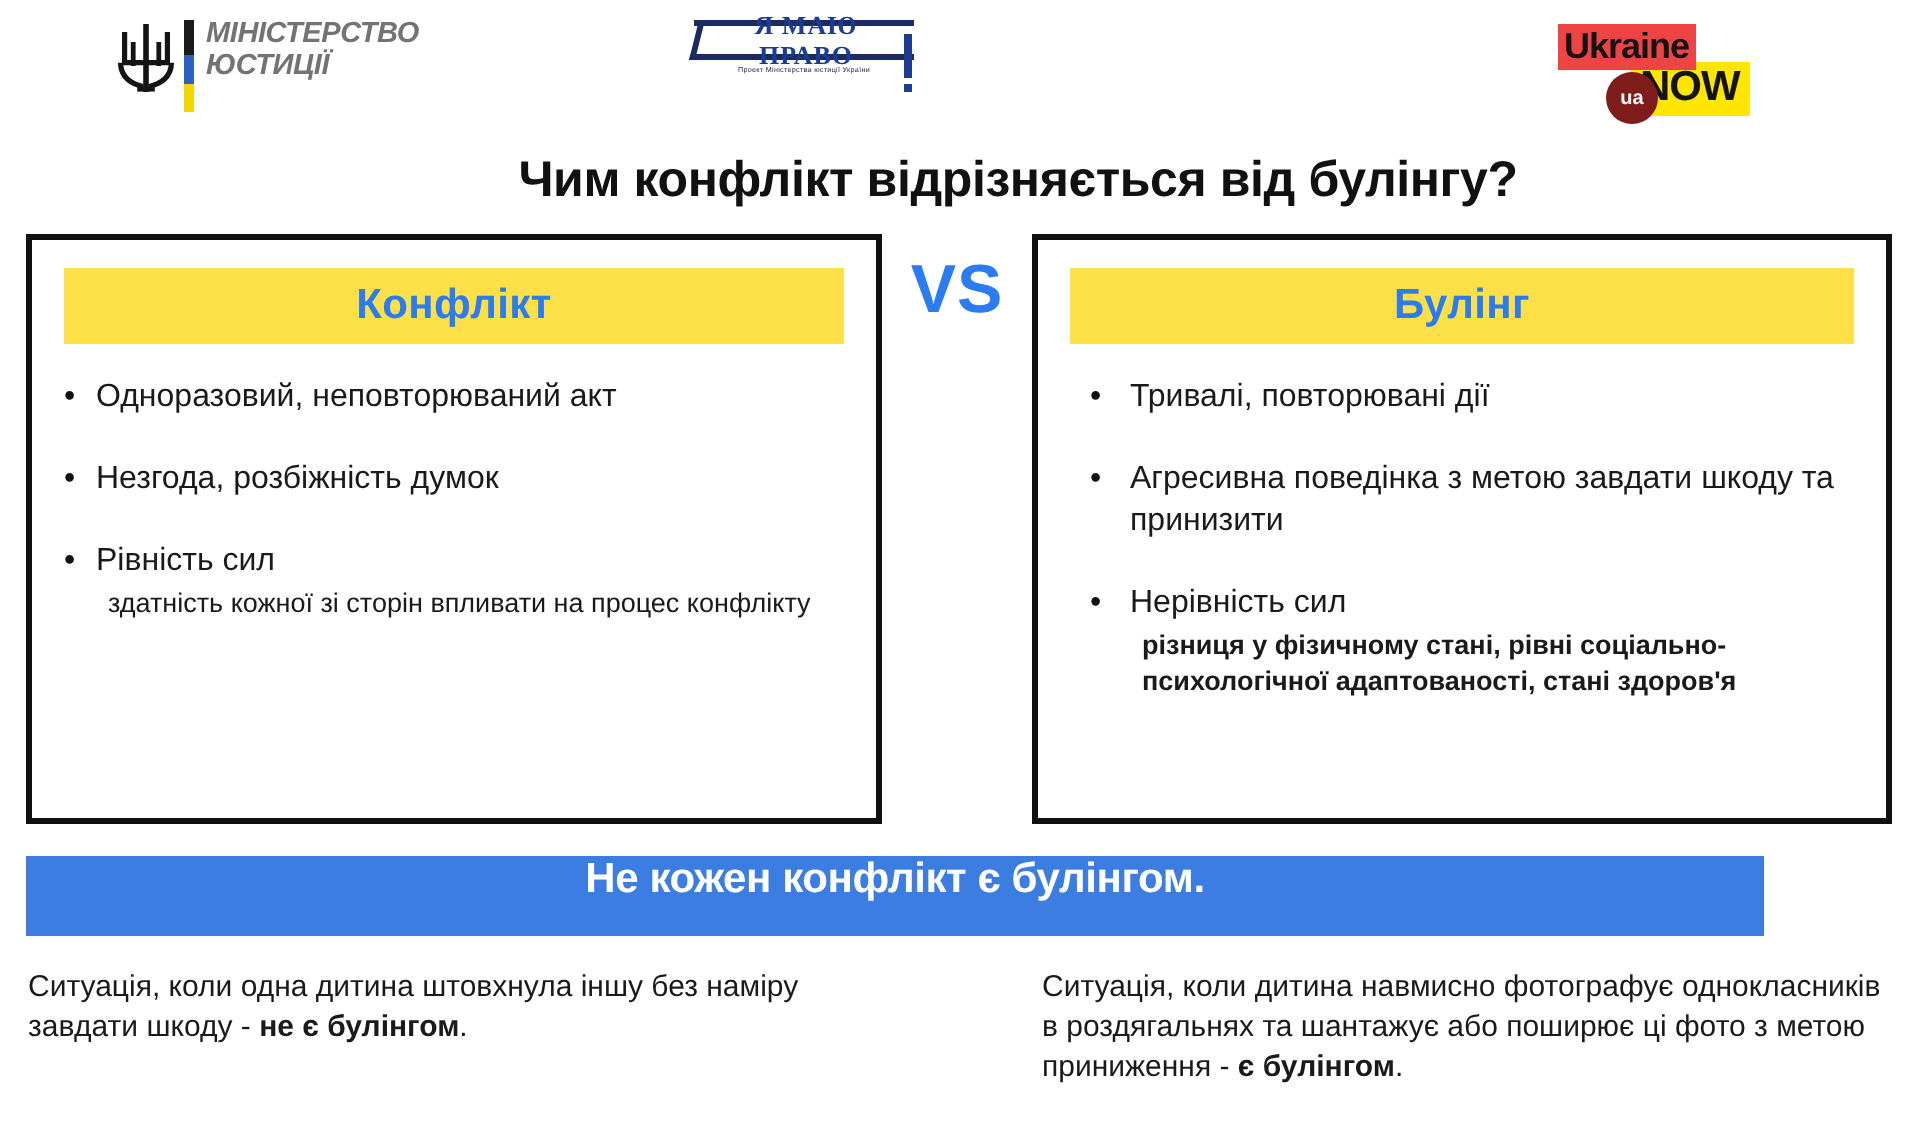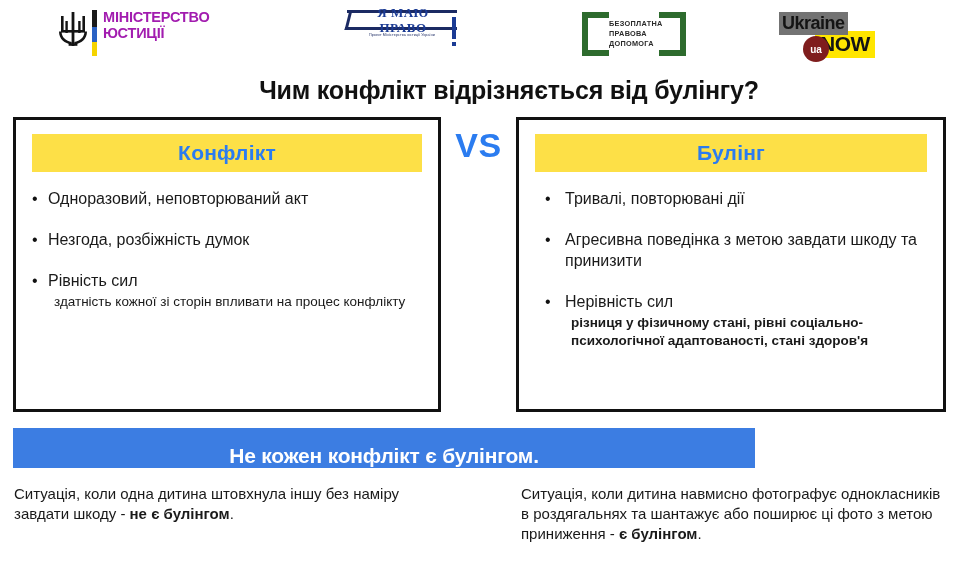--- a/index.html
+++ b/index.html
@@ -40,22 +40,23 @@
     height: 46px;
     background: linear-gradient(to bottom, #1a1a1a 0%, #1a1a1a 38%, #2a62c4 38%, #2a62c4 70%, #f5d400 70%, #f5d400 100%);
     margin-right: 6px;
     flex: none;
   }
   .moj-text {
     font-weight: bold;
     font-size: 14.5px;
     line-height: 1.07;
     letter-spacing: -0.2px;
-    color: #a21caf;
+    color: #737373;
     white-space: nowrap;
+    font-style: italic;
   }
 
   
   .logo-right {
     position: absolute;
     left: 347px; top: 10px;
     width: 110px;
   }
   .ymp-box {
     position: relative;
@@ -143,21 +144,21 @@
 
   
   .logo-unow {
     position: absolute;
     left: 779px; top: 12px;
     width: 112px; height: 46px;
   }
   .unow-ukraine {
     position: absolute;
     left: 0; top: 0;
-    background: #737373;
+    background: #ef4444;
     font-weight: bold;
     font-size: 18px;
     letter-spacing: -0.5px;
     color: #141414;
     padding: 1px 3px;
     z-index: 3;
   }
   .unow-now {
     position: absolute;
     left: 36px; top: 19px;
@@ -268,24 +269,24 @@
     font-size: 34px;
     font-weight: bold;
     color: #2b7cf0;
     letter-spacing: 0.5px;
   }
 
   
   .blue-banner {
     position: absolute;
     left: 13px; top: 428px;
-    width: 742px; height: 40px;
+    width: 869px; height: 40px;
     background: #3c7de2;
     display: flex;
-    align-items: flex-end;
+    align-items: flex-start;
     justify-content: center;
   }
   .blue-banner-text {
     color: #ffffff;
     font-weight: bold;
     font-size: 21px;
     letter-spacing: -0.2px;
   }
 
   
@@ -331,29 +332,20 @@
       <span class="ymp-brk-l"></span>
       <div class="ymp-inner">
         <div class="ymp-line">Я МАЮ</div>
         <div class="ymp-line">ПРАВО</div>
       </div>
       <span class="ymp-excl"></span>
     </div>
     <div class="ymp-caption">Проект Міністерства юстиції України</div>
   </div>
 
-  <div class="logo-bpd">
-    <span class="bpd-brk l"></span>
-    <span class="bpd-brk r"></span>
-    <div class="bpd-text">
-      <div>БЕЗОПЛАТНА</div>
-      <div>ПРАВОВА</div>
-      <div>ДОПОМОГА</div>
-    </div>
-  </div>
 
   <div class="logo-unow">
     <span class="unow-ukraine">Ukraine</span>
     <span class="unow-now">NOW</span>
     <span class="unow-ua">ua</span>
   </div>
 
 </div>
 
 <div class="page-title">Чим конфлікт відрізняється від булінгу?</div>

